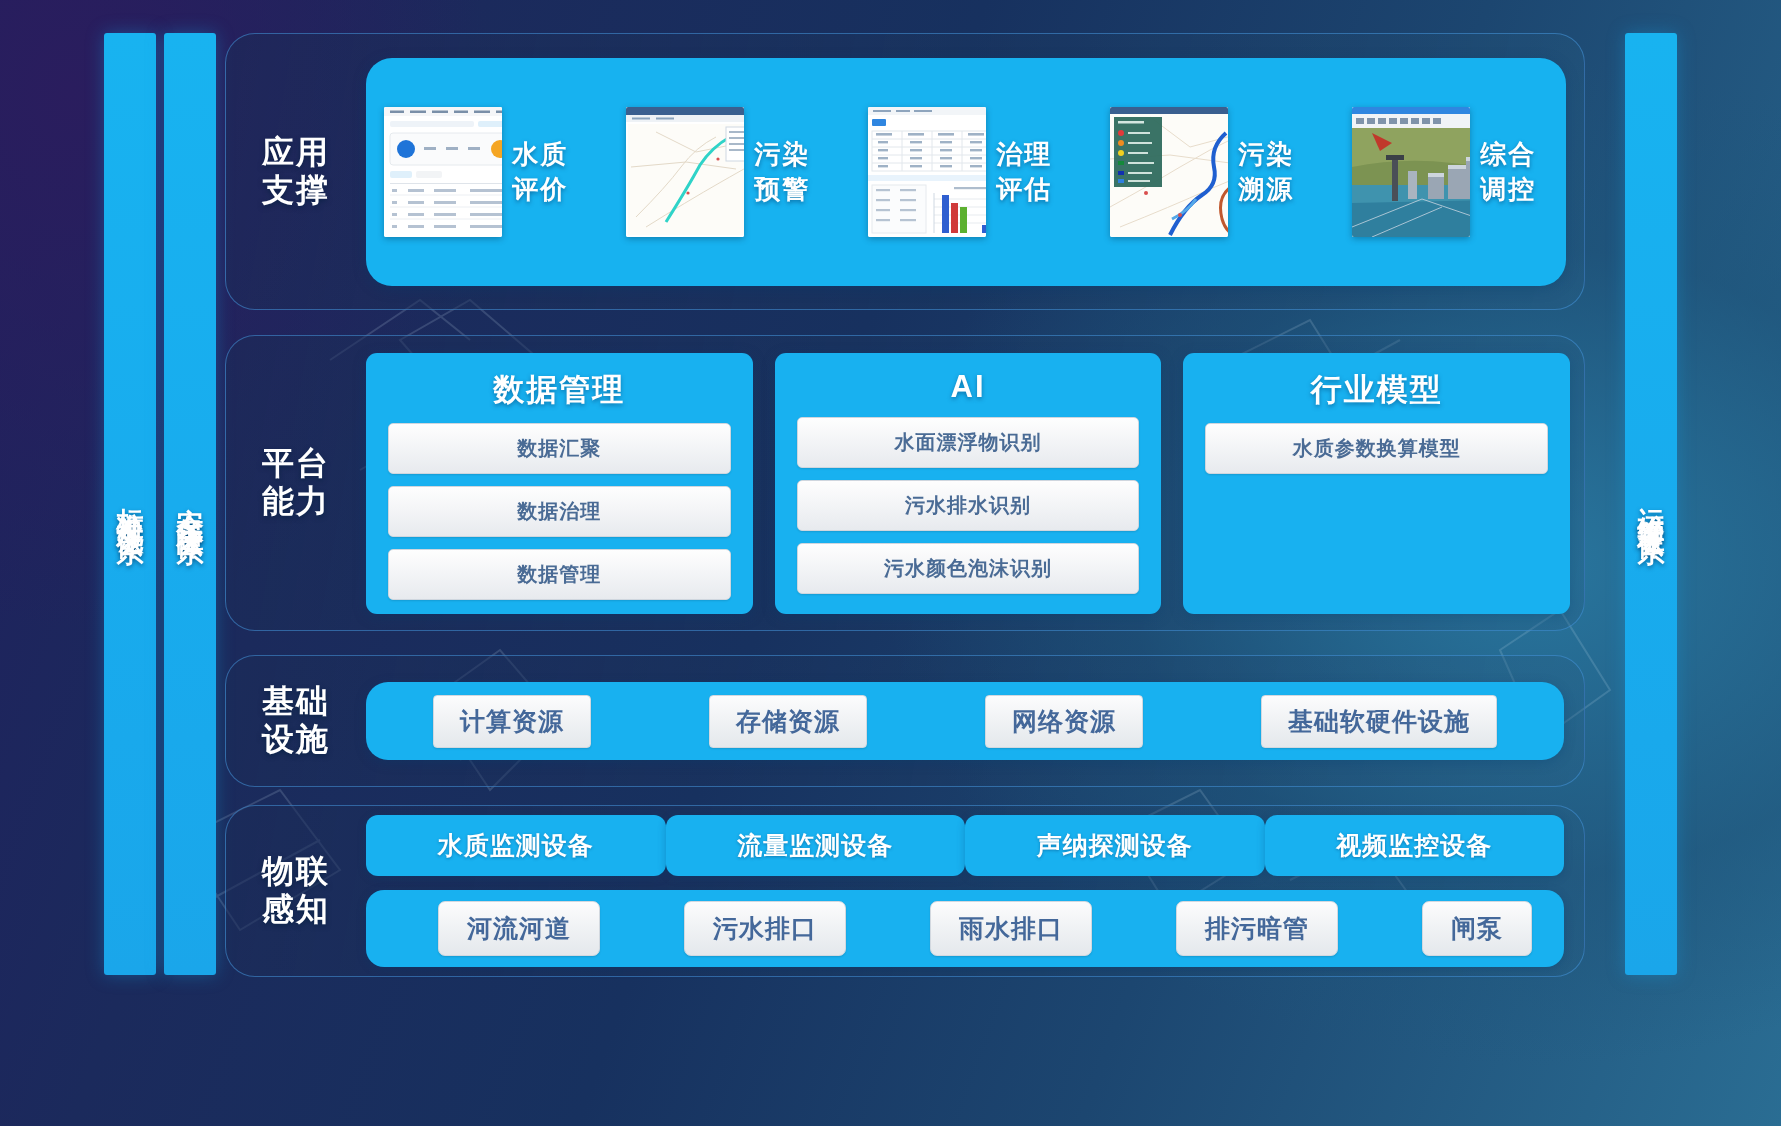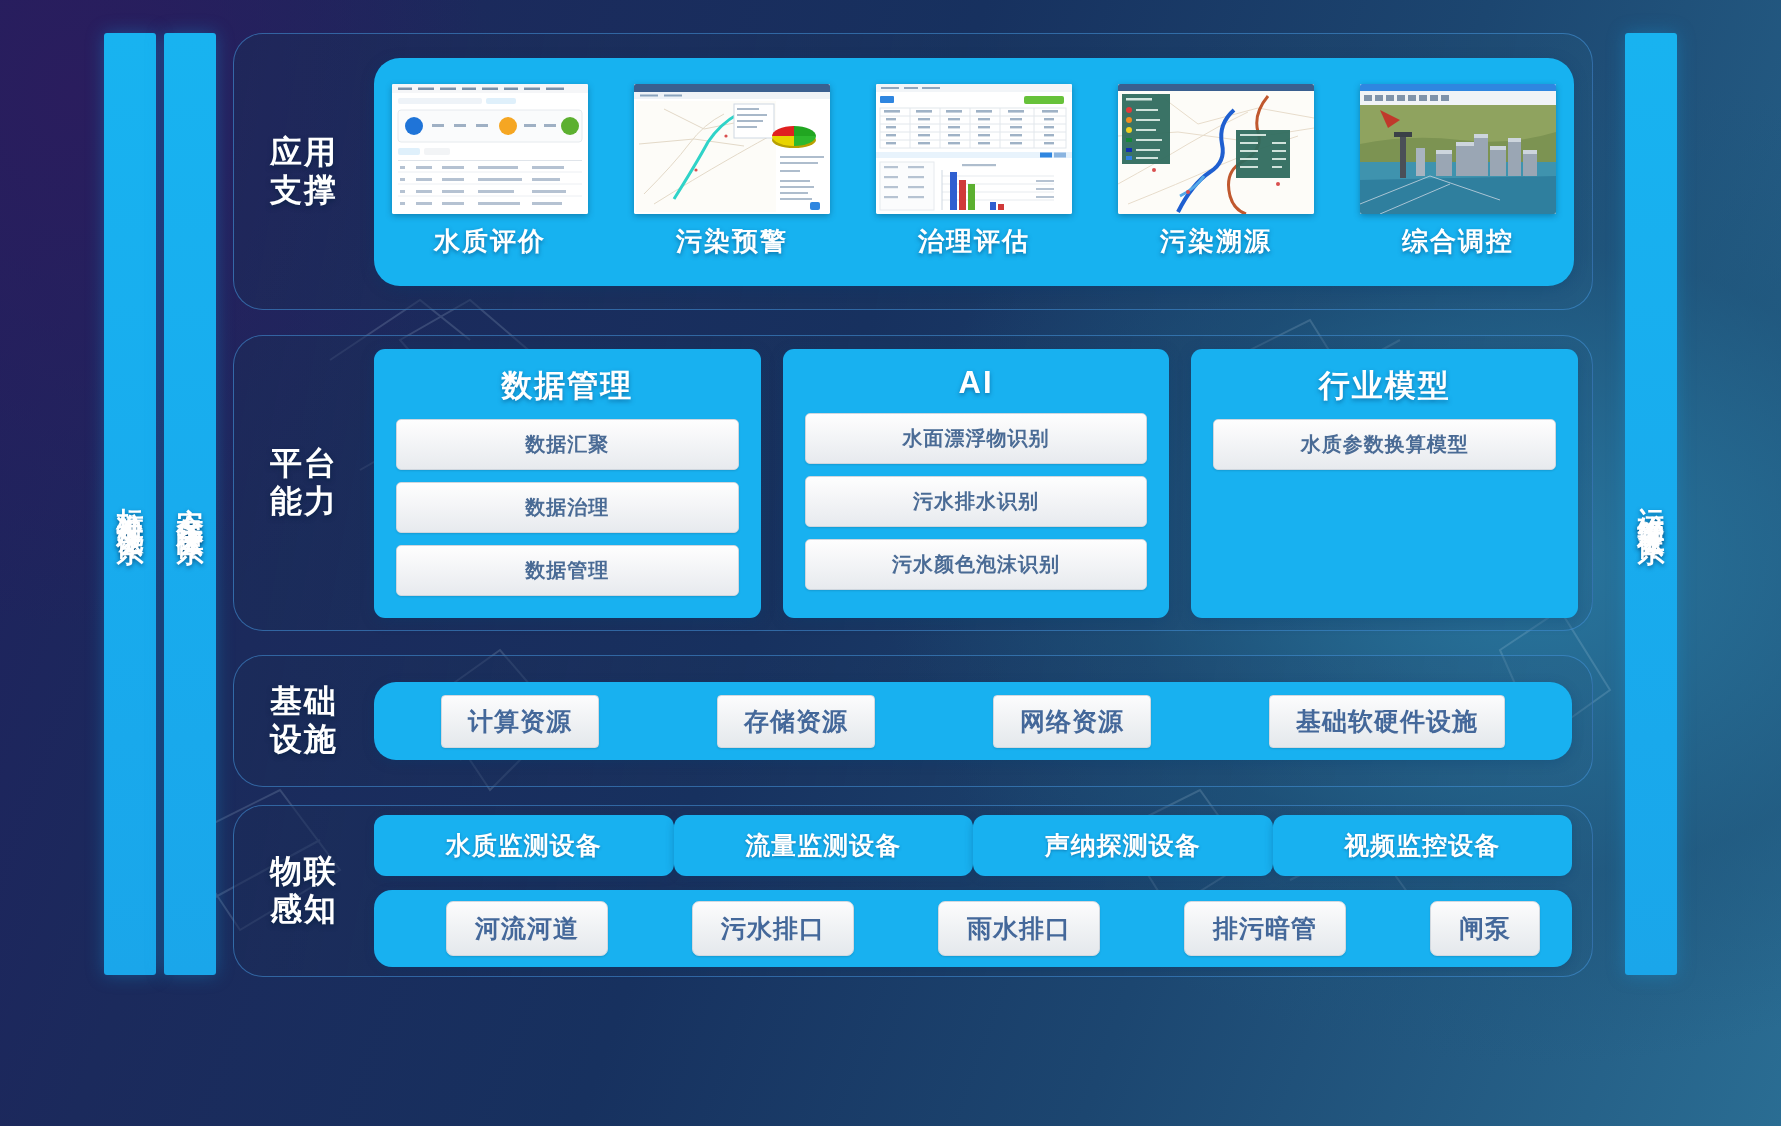--- a/index.html
+++ b/index.html
@@ -27,21 +27,21 @@
   .sidebar span{
     writing-mode:vertical-rl;text-orientation:upright;
     color:#fff;font-weight:bold;font-size:27px;letter-spacing:6px;
     text-shadow:0 2px 4px rgba(0,40,80,.5);
   }
   #bar-standard{left:104px;}
   #bar-security{left:164px;}
   #bar-ops{left:1625px;}
 
   
-  .main{position:absolute;left:233px;top:33px;width:1360px;height:942px;}
+  .main{position:absolute;left:225px;top:33px;width:1360px;height:942px;}
 
   .band{
     position:absolute;left:0;right:0;
     border:1.5px solid rgba(70,150,220,.55);
     border-radius:30px;
     background:linear-gradient(100deg, rgba(28,44,88,.55) 0%, rgba(28,58,98,.35) 55%, rgba(40,95,132,.28) 100%);
     display:flex;align-items:center;
   }
   #band-app{top:0;height:275px;}
   #band-platform{top:302px;height:294px;}
@@ -57,32 +57,32 @@
   }
 
   
   .app-panel{
     flex:1;margin-right:18px;height:228px;
     background:#17b2f0;border-radius:26px;
     display:flex;align-items:center;justify-content:space-between;
     padding:0 18px;box-sizing:border-box;
     box-shadow:0 3px 14px rgba(0,60,110,.3);
   }
-  .app-item{width:196px;display:flex;flex-direction:column;align-items:center;gap:10px;}
+  .app-item{width:196px;display:flex;flex-direction:row;align-items:center;gap:10px;}
   .thumb{
     width:196px;height:130px;background:#fff;border-radius:2px;
     box-shadow:0 2px 6px rgba(0,40,70,.35);overflow:hidden;position:relative;
   }
   .app-cap{color:#fff;font-weight:bold;font-size:26px;letter-spacing:2px;
     text-shadow:0 2px 4px rgba(0,60,110,.55);}
 
   
   .plat-wrap{flex:1;display:flex;gap:22px;padding-right:14px;}
   .plat-col{
-    flex:1;background:#18b1f0;border-radius:11px;padding:10px 22px 20px;
+    flex:1;background:#18b1f0;border-radius:11px;padding:10px 22px 12px;
     box-sizing:border-box;box-shadow:0 3px 14px rgba(0,60,110,.28);
   }
   .plat-title{
     color:#fff;font-weight:bold;font-size:31px;text-align:center;
     letter-spacing:2px;margin:6px 0 12px;
     text-shadow:0 2px 4px rgba(0,60,110,.5);
   }
   .pill{
     background:linear-gradient(180deg,#fefefe 0%,#f4f5f7 45%,#e7eaee 100%);
     border:1px solid #cfd6de;border-radius:5px;

